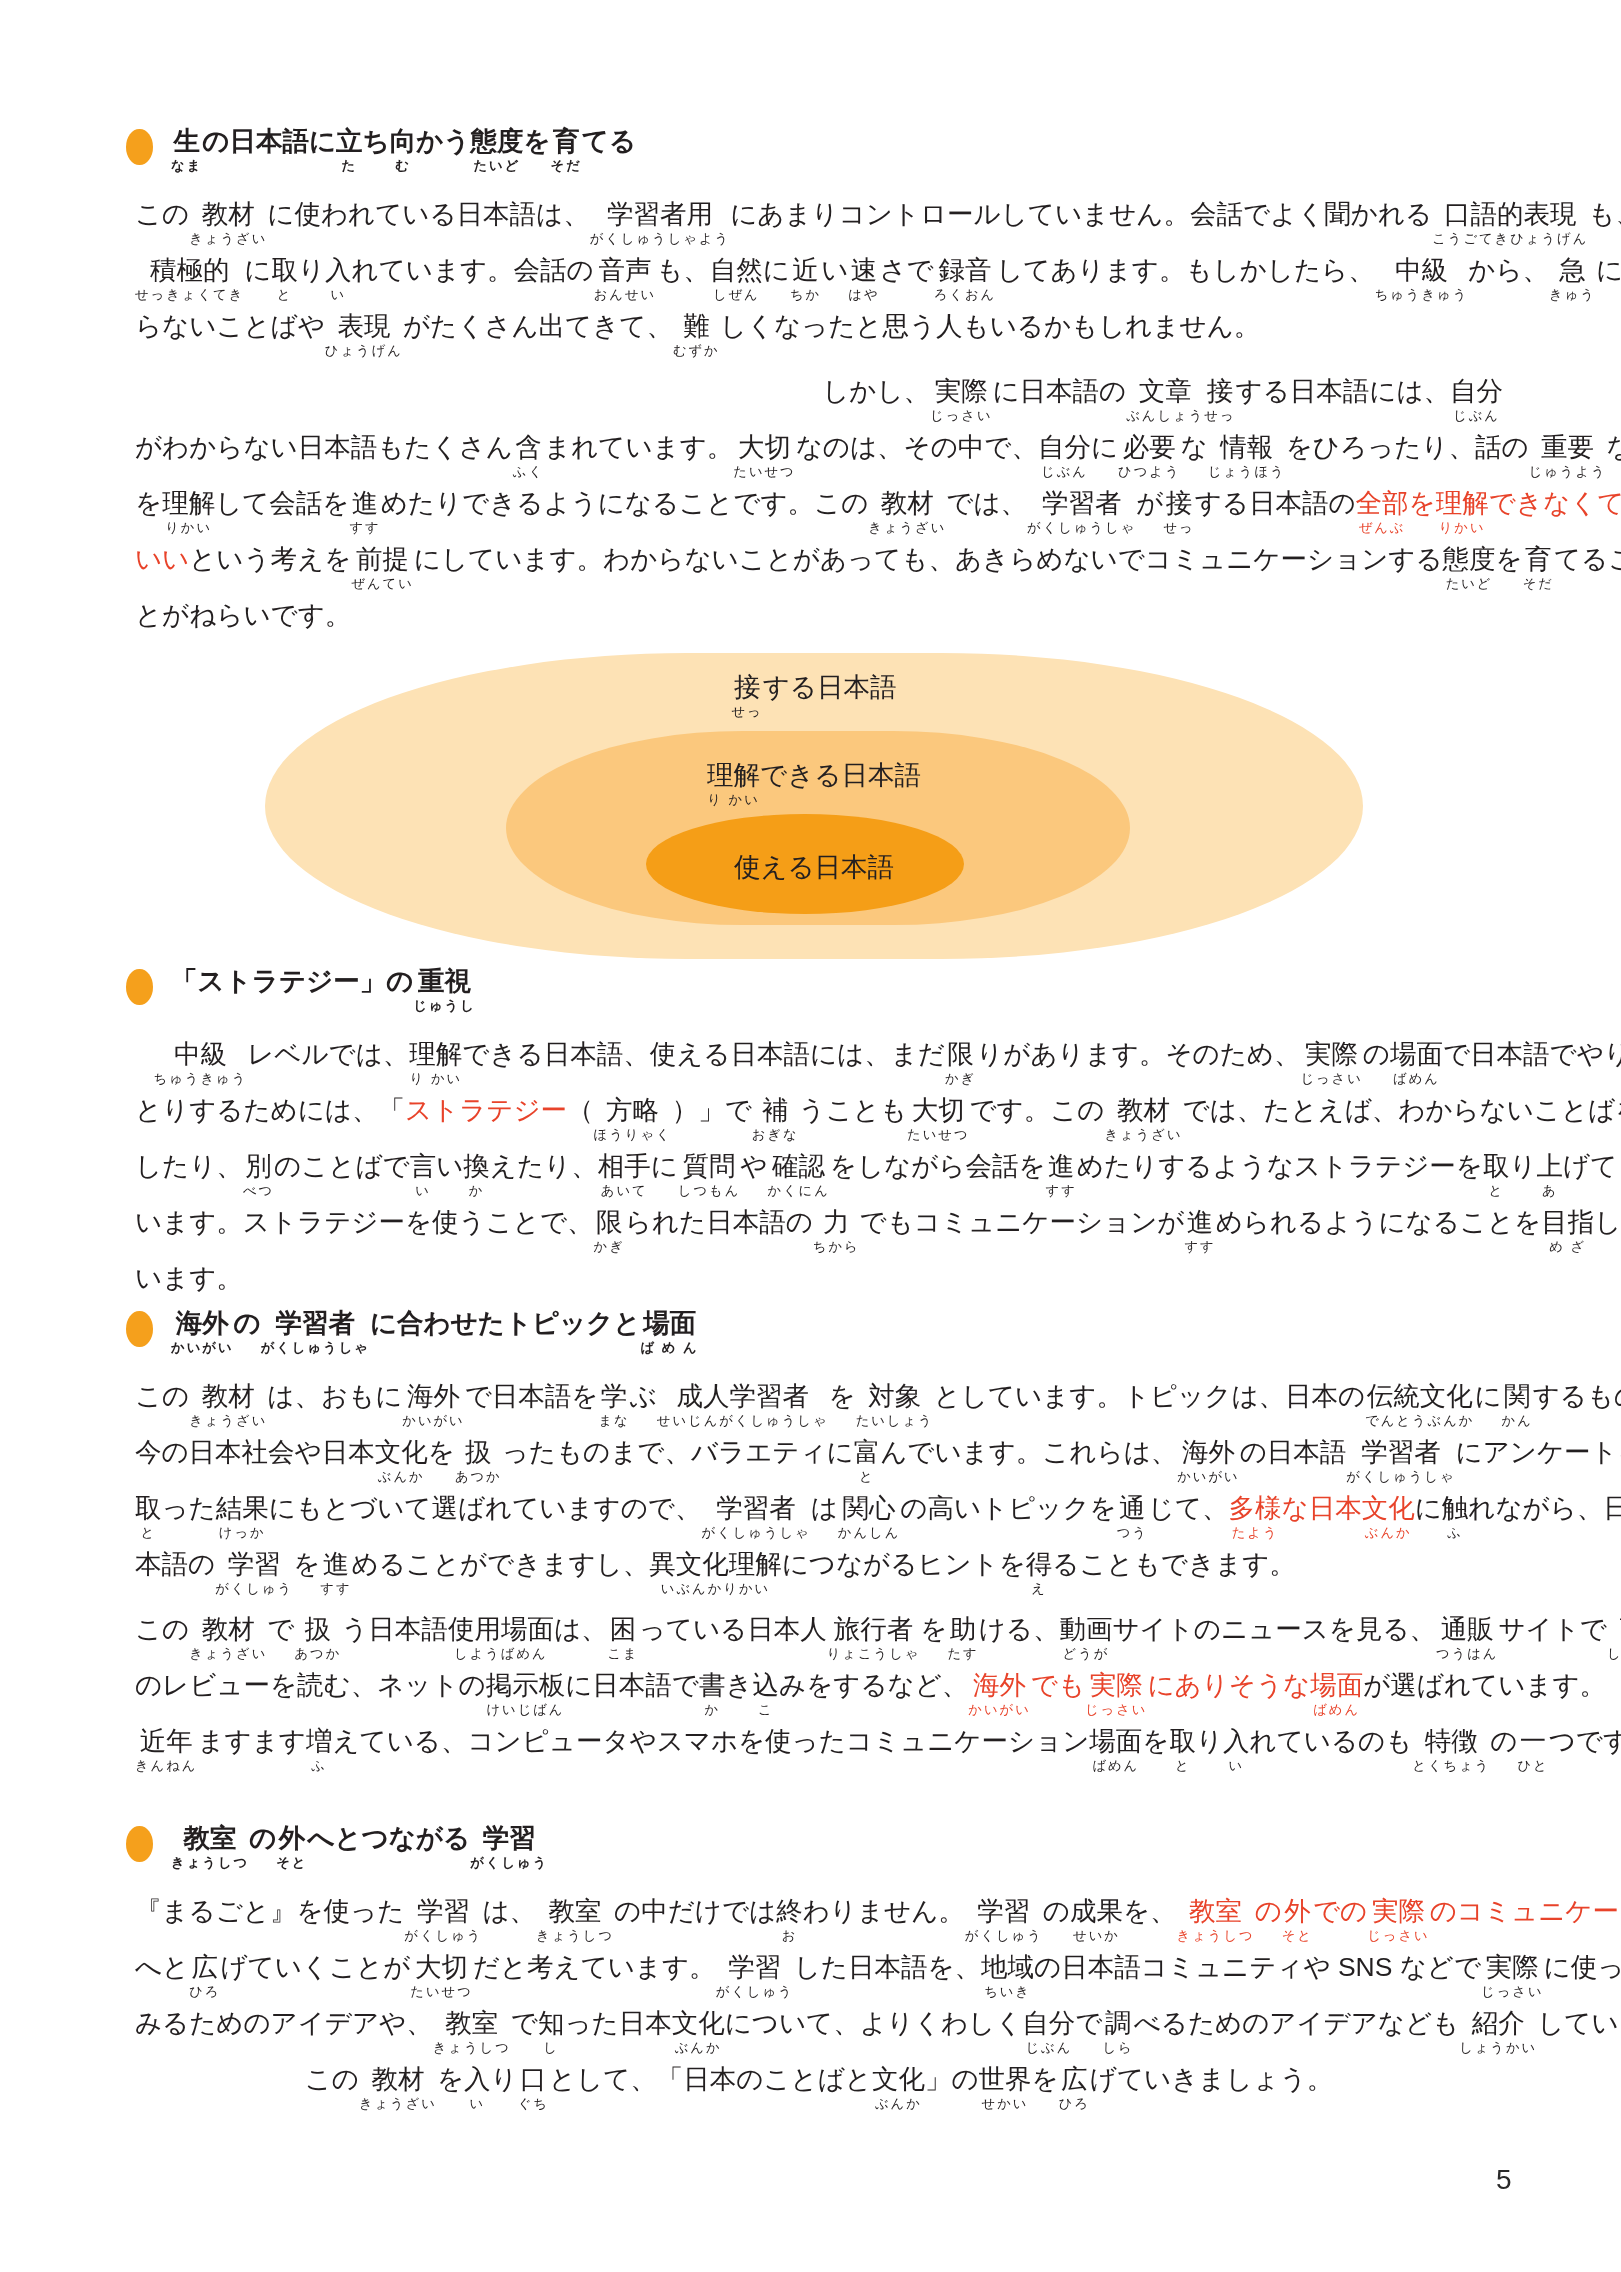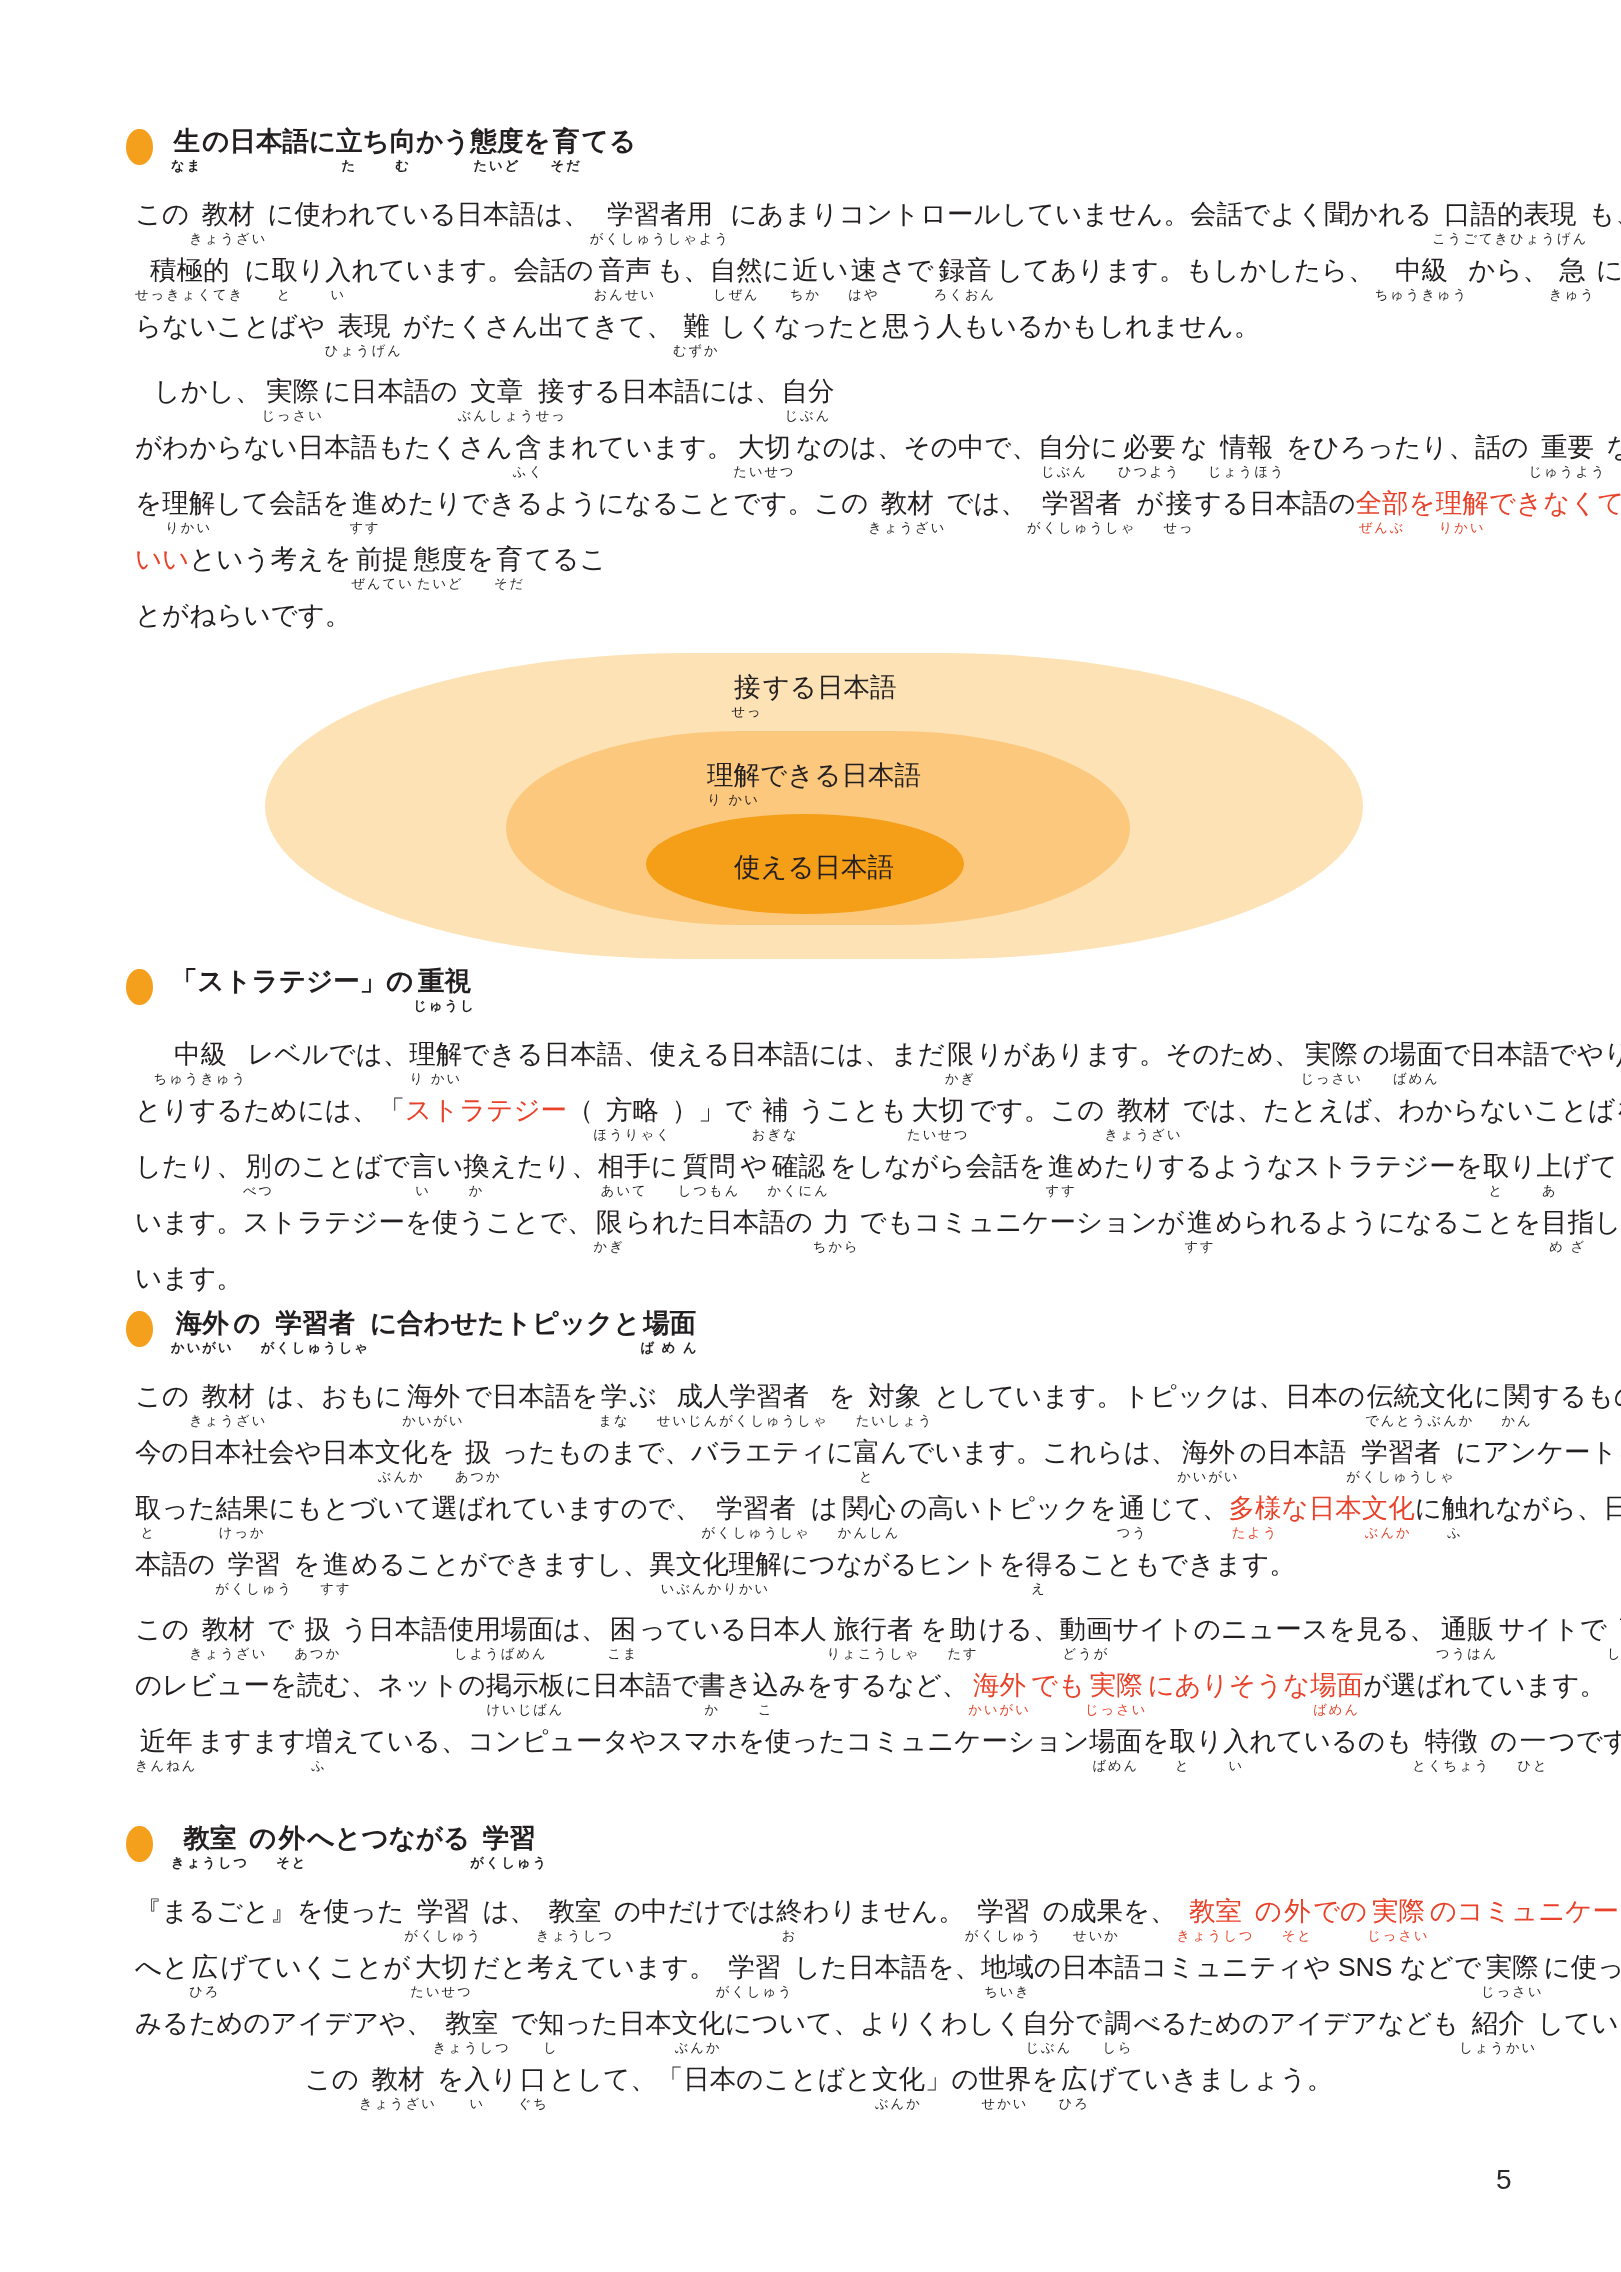--- a/index.html
+++ b/index.html
@@ -26,21 +26,21 @@
   .sec-3{top:1823px;text-align:center;}
 
   .hd{display:flex;align-items:flex-start;gap:18.6px;margin-bottom:26.5px;}
   .bullet{flex:none;width:26.5px;height:36px;border-radius:50%;background:var(--accent);margin-top:2.7px;}
   .hd-segs{display:block;}
   .hd-segs .b{font-size:30.5px;font-weight:bold;line-height:1.15;}
   .hd-segs .r{font-size:14.6px;}
 
   .para{margin:9px;}
   .line{height:56px;white-space:nowrap;}
-  .line.indent{padding-left:18.6px;}
+  .line.indent{padding-left:18.6px;text-align:right;}
 
   .seg{display:inline-flex;flex-direction:column;align-items:center;vertical-align:top;}
   .seg .b{font-size:26.5px;line-height:1.18;white-space:pre;}
   .seg .r{font-size:13.3px;line-height:1;margin-top:2px;letter-spacing:2px;white-space:pre;}
   .seg.red{color:var(--red);}
 
   .diagram{position:absolute;left:265px;top:653px;width:1098px;height:306px;}
   .shape{position:absolute;}
   .shape.outer{left:0;top:0;width:1098px;height:306px;background:var(--c-outer);border-radius:40%/52%;}
   .shape.middle{left:241px;top:78px;width:624px;height:194px;background:var(--c-middle);border-radius:44%/58%;}
@@ -265,20 +265,22 @@
             </span><span class="seg red">
               <span class="b">できなくても</span>
             </span></div>
           <div class="line"><span class="seg red">
               <span class="b">いい</span>
             </span><span class="seg">
               <span class="b">という考えを</span>
             </span><span class="seg">
               <span class="b">前提</span>
               <span class="r">ぜんてい</span>
+            </span><span class="seg">
+              <span class="b">にしています。わからないことがあっても、あきらめないでコミュニケーションする</span>
             </span><span class="seg">
               <span class="b">態度</span>
               <span class="r">たいど</span>
             </span><span class="seg">
               <span class="b">を</span>
             </span><span class="seg">
               <span class="b">育</span>
               <span class="r">そだ</span>
             </span><span class="seg">
               <span class="b">てるこ</span>

